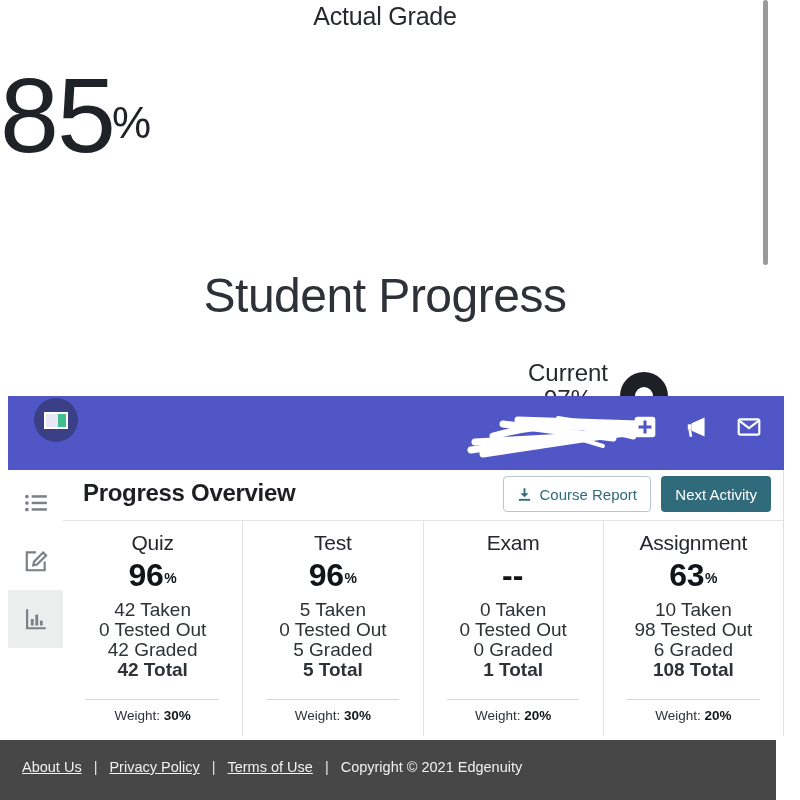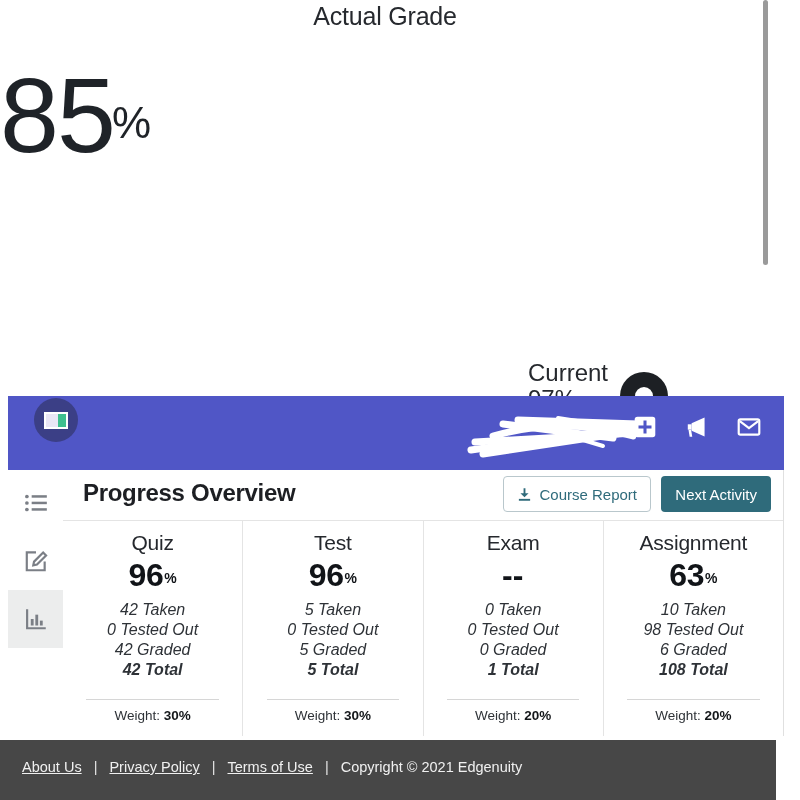--- a/index.html
+++ b/index.html
@@ -58,21 +58,21 @@
     width: 770px;
     text-align: center;
     font-size: 48px;
     font-weight: 300;
     color: #2e3238;
     letter-spacing: -0.5px;
   }
   .current-block {
     position: absolute;
     left: 528px; top: 360px;
-    text-align: left;
+    text-align: center;
     font-size: 24px;
     font-weight: 400;
     color: #26292e;
     line-height: 26px;
   }
   .current-donut {
     position: absolute;
     left: 620px; top: 372px;
     width: 48px; height: 48px;
     border-radius: 50%;
@@ -274,24 +274,23 @@
   }
   .col-score .pct {
     font-size: 14px;
     font-weight: 700;
     vertical-align: 3px;
     margin-left: 1px;
   }
   .col-lines {
     margin-top: 9px;
     text-align: center;
-    font-size: 16px;
+    font-size: 19px;
     color: #2e3237;
     line-height: 20px;
-    font-style: italic;
   }
   .col-lines .total { font-weight: 700; }
   .col-weight-wrap {
     position: absolute;
     left: 0; bottom: 0;
     width: 100%;
     height: 37px;
   }
   .col-weight-rule {
     position: absolute;
@@ -342,20 +341,21 @@
 <body>
 
 <div id="top-layer">
 
   <div class="actual-grade-label">Actual Grade</div>
 
   <div class="actual-grade-value">
     <span class="num">85</span><span class="pct">%</span>
   </div>
 
+  <div class="student-progress-heading">Student Progress</div>
 
   <div class="current-block">
     <div>Current</div>
     <div>97%</div>
   </div>
 
   <div class="current-donut"></div>
 
   <div class="page-scrollbar"></div>
 </div>

